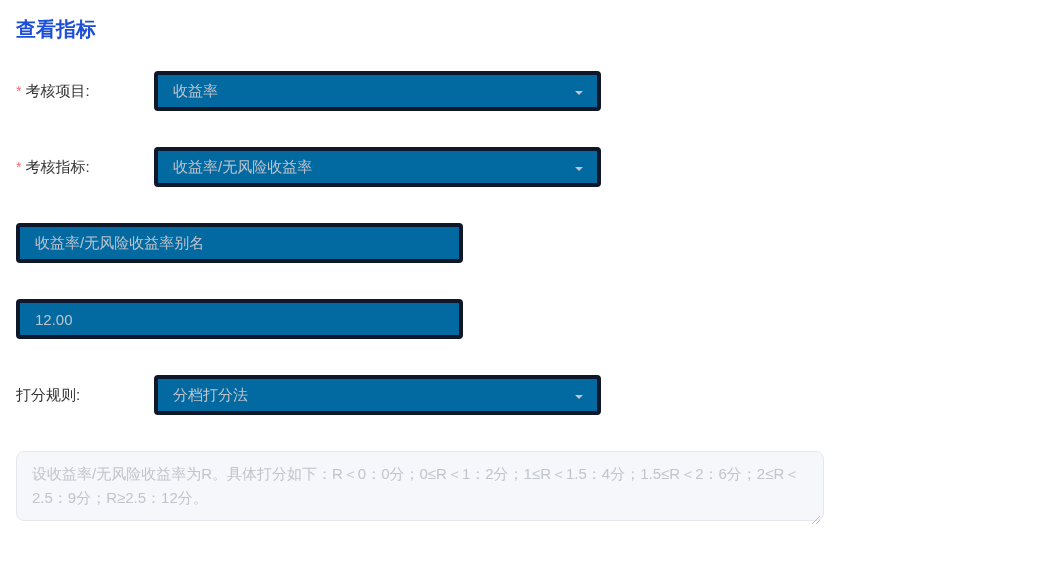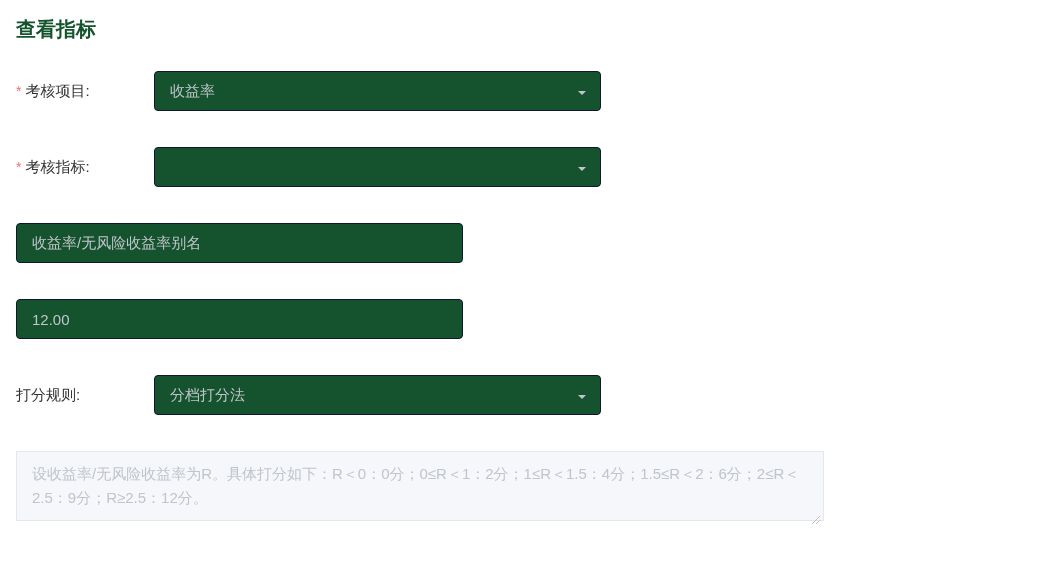--- a/index.html
+++ b/index.html
@@ -10,21 +10,21 @@
     body {
       font-family: -apple-system, BlinkMacSystemFont, "Segoe UI", "PingFang SC", "Microsoft YaHei", sans-serif;
       background: #ffffff;
       padding: 16px;
       color: #333;
       width: 1038px;
     }
     .page-title {
       font-size: 20px;
       font-weight: bold;
-      color: #14532d;
+      color: #1d4ed8;
       margin-bottom: 28px;
     }
     .form-row {
       display: flex;
       align-items: flex-start;
       margin-bottom: 36px;
     }
     .form-label {
       width: 138px;
       text-align: left;
@@ -38,22 +38,22 @@
       color: #f56c6c;
       margin-right: 4px;
       font-size: 14px;
     }
     .form-control {
       position: relative;
     }
     .select-box, .input-box {
       width: 447px;
       height: 40px;
-      background: #14532d;
-      border: 1px solid #0f172a;
+      background: #0369a1;
+      border: 4px solid #0f172a;
       border-radius: 4px;
       padding: 0 30px 0 15px;
       font-size: 15px;
       color: #c0c4cc;
       display: flex;
       align-items: center;
       cursor: not-allowed;
       position: relative;
     }
     .select-arrow {
@@ -68,21 +68,21 @@
     .select-arrow svg {
       width: 12px;
       height: 12px;
       fill: #c0c4cc;
     }
     .textarea-box {
       width: 808px;
       min-height: 62px;
       background: #f5f7fa;
       border: 1px solid #e4e7ed;
-      border-radius: 0;
+      border-radius: 8px;
       padding: 10px 15px;
       font-size: 15px;
       color: #c0c4cc;
       line-height: 1.6;
       cursor: not-allowed;
       position: relative;
       resize: vertical;
     }
     .resize-handle {
       position: absolute;
@@ -117,20 +117,21 @@
     </div>
   </div>
 </div>
 
 <div class="form-row">
   <label class="form-label">
     <span class="required">*</span><span>考核指标:</span>
   </label>
   <div class="form-control">
     <div class="select-box">
+      <span>收益率/无风险收益率</span>
       <span class="select-arrow">
         <svg viewBox="0 0 12 12">
             <path d="M2 4 L6 8 L10 4 Z"></path>
           </svg>
       </span>
     </div>
   </div>
 </div>
 
 <div class="form-row">

